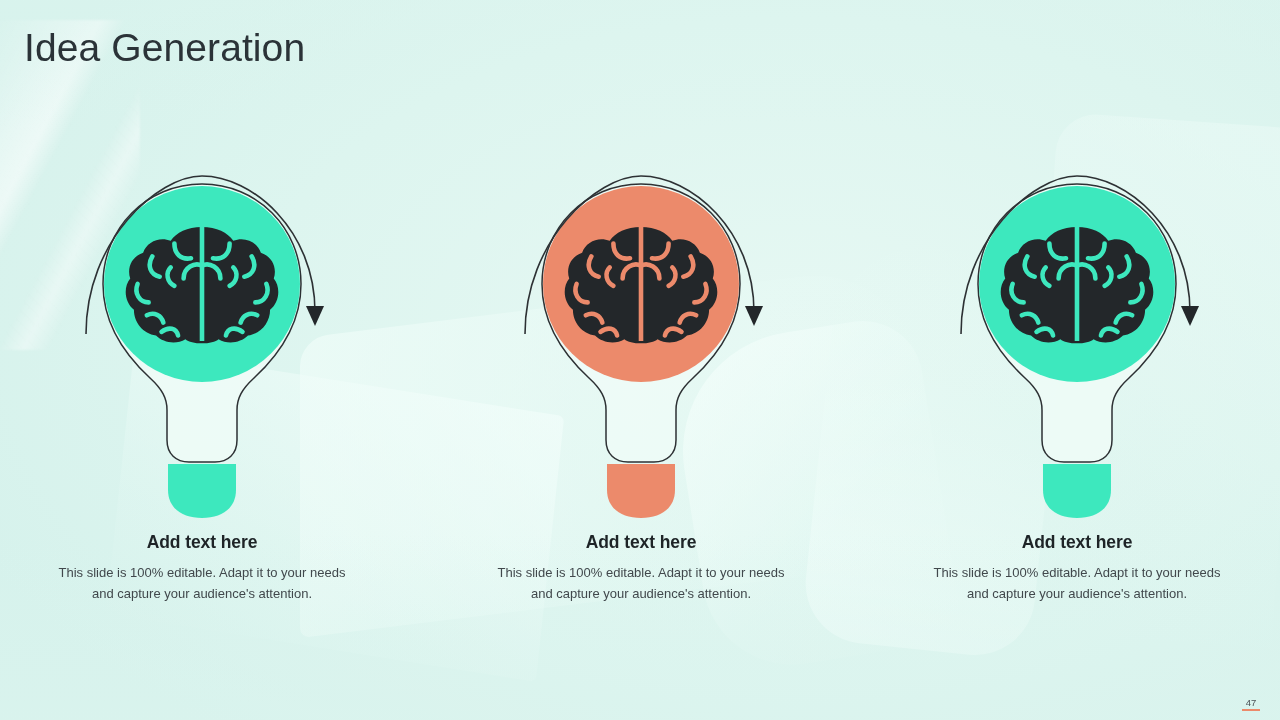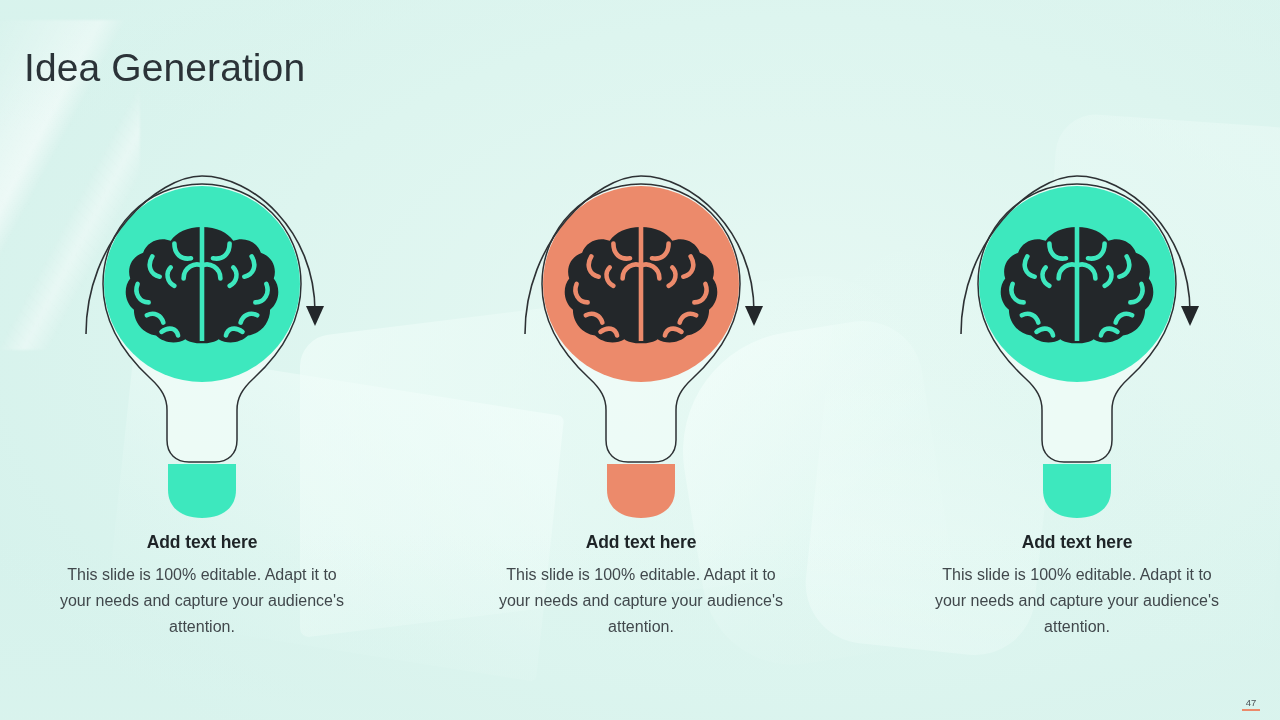--- a/index.html
+++ b/index.html
@@ -94,21 +94,20 @@
   
   .slide-title {
     position: absolute;
     left: 24px;
     top: 26px;
     font-size: 39px;
     font-weight: 300;
     letter-spacing: .1px;
     color: #2b3338;
     white-space: nowrap;
-    margin-top: 20px;
   }
 
   
   .columns {
     position: absolute;
     left: 0;
     top: 0;
     width: 1280px;
     height: 697px;
   }
@@ -148,21 +147,21 @@
   }
   .item-heading {
     font-size: 17.5px;
     font-weight: bold;
     color: #1e2427;
     letter-spacing: -.1px;
     margin: 0 0 10px 0;
     line-height: 1.1;
   }
   .item-body {
-    font-size: 16px;
+    font-size: 13px;
     font-weight: normal;
     color: #41484c;
     line-height: 1.63;
     margin: 0;
     padding: 0 6px;
   }
 
   
   .page-num-wrap {
     position: absolute;

